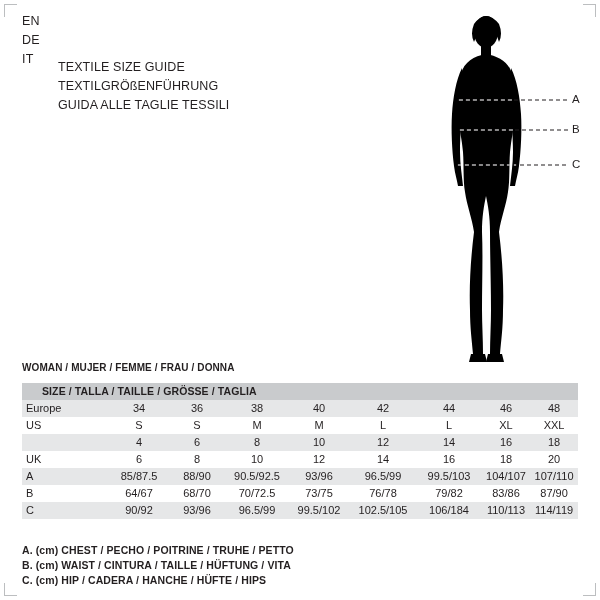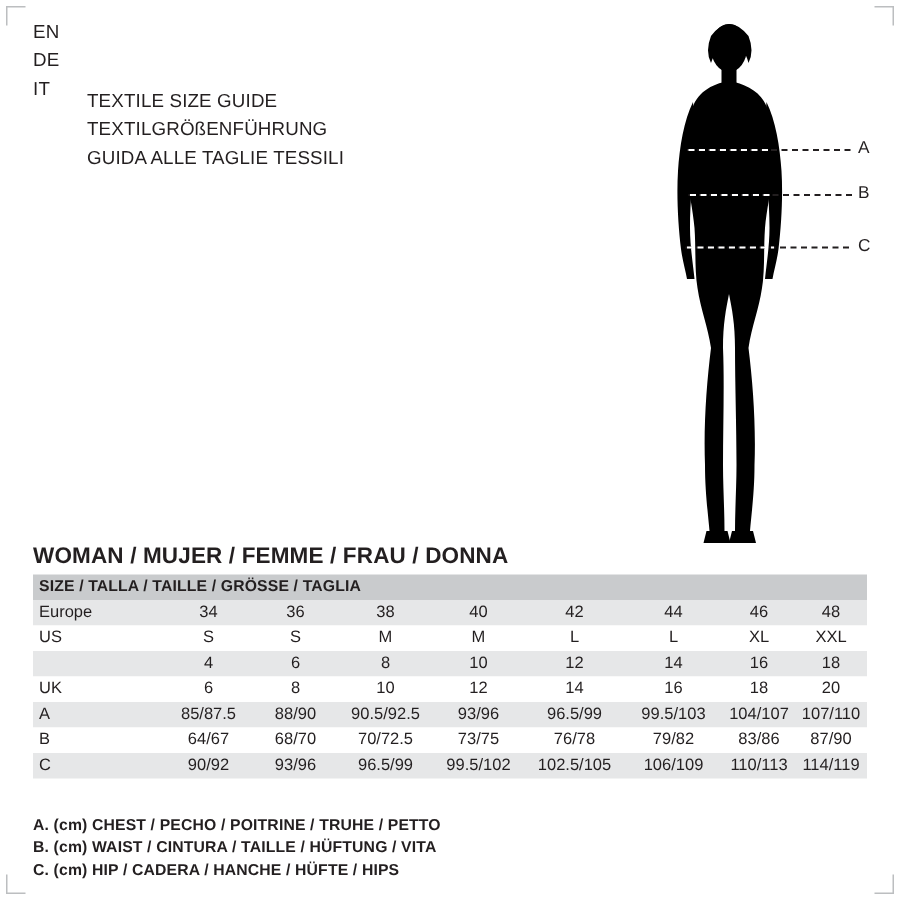--- a/index.html
+++ b/index.html
@@ -63,21 +63,21 @@
     position: absolute;
     font-size: 11.5px;
     color: #231f20;
     font-family: "Liberation Sans", sans-serif;
   }
 
   
   .section-head {
     position: absolute;
     left: 22px;
-    font-size: 15px;
+    font-size: 10px;
     font-weight: bold;
     letter-spacing: 0.1px;
     color: #231f20;
   }
   #woman-head { top: 362px; }
 
   
   #table-wrap {
     position: absolute;
     left: 22px;
@@ -101,21 +101,21 @@
   .col-label {
     text-align: left;
     padding-left: 4px;
     margin-top: 48px;
   }
   tr.head-row td {
     background: #c9cbcd;
     font-weight: bold;
     font-size: 10.5px;
     text-align: left;
-    padding-left: 4px;
+    padding-left: 20px;
     letter-spacing: 0.1px;
   }
   tr.shade td {
     background: #e6e7e8;
   }
   tr.plain td {
     background: #ffffff;
   }
 
   
@@ -324,21 +324,21 @@
           <td>87/90</td>
         </tr>
 
         <tr class="shade">
           <td class="col-label">C</td>
           <td>90/92</td>
           <td>93/96</td>
           <td>96.5/99</td>
           <td>99.5/102</td>
           <td>102.5/105</td>
-          <td>106/109</td>
+          <td>106/184</td>
           <td>110/113</td>
           <td>114/119</td>
         </tr>
       </tbody>
     </table>
   </div>
 
   <div id="legend">
     <div class="legend-line">A. (cm) CHEST / PECHO / POITRINE / TRUHE / PETTO</div>
     <div class="legend-line">B. (cm) WAIST / CINTURA / TAILLE / HÜFTUNG / VITA</div>

